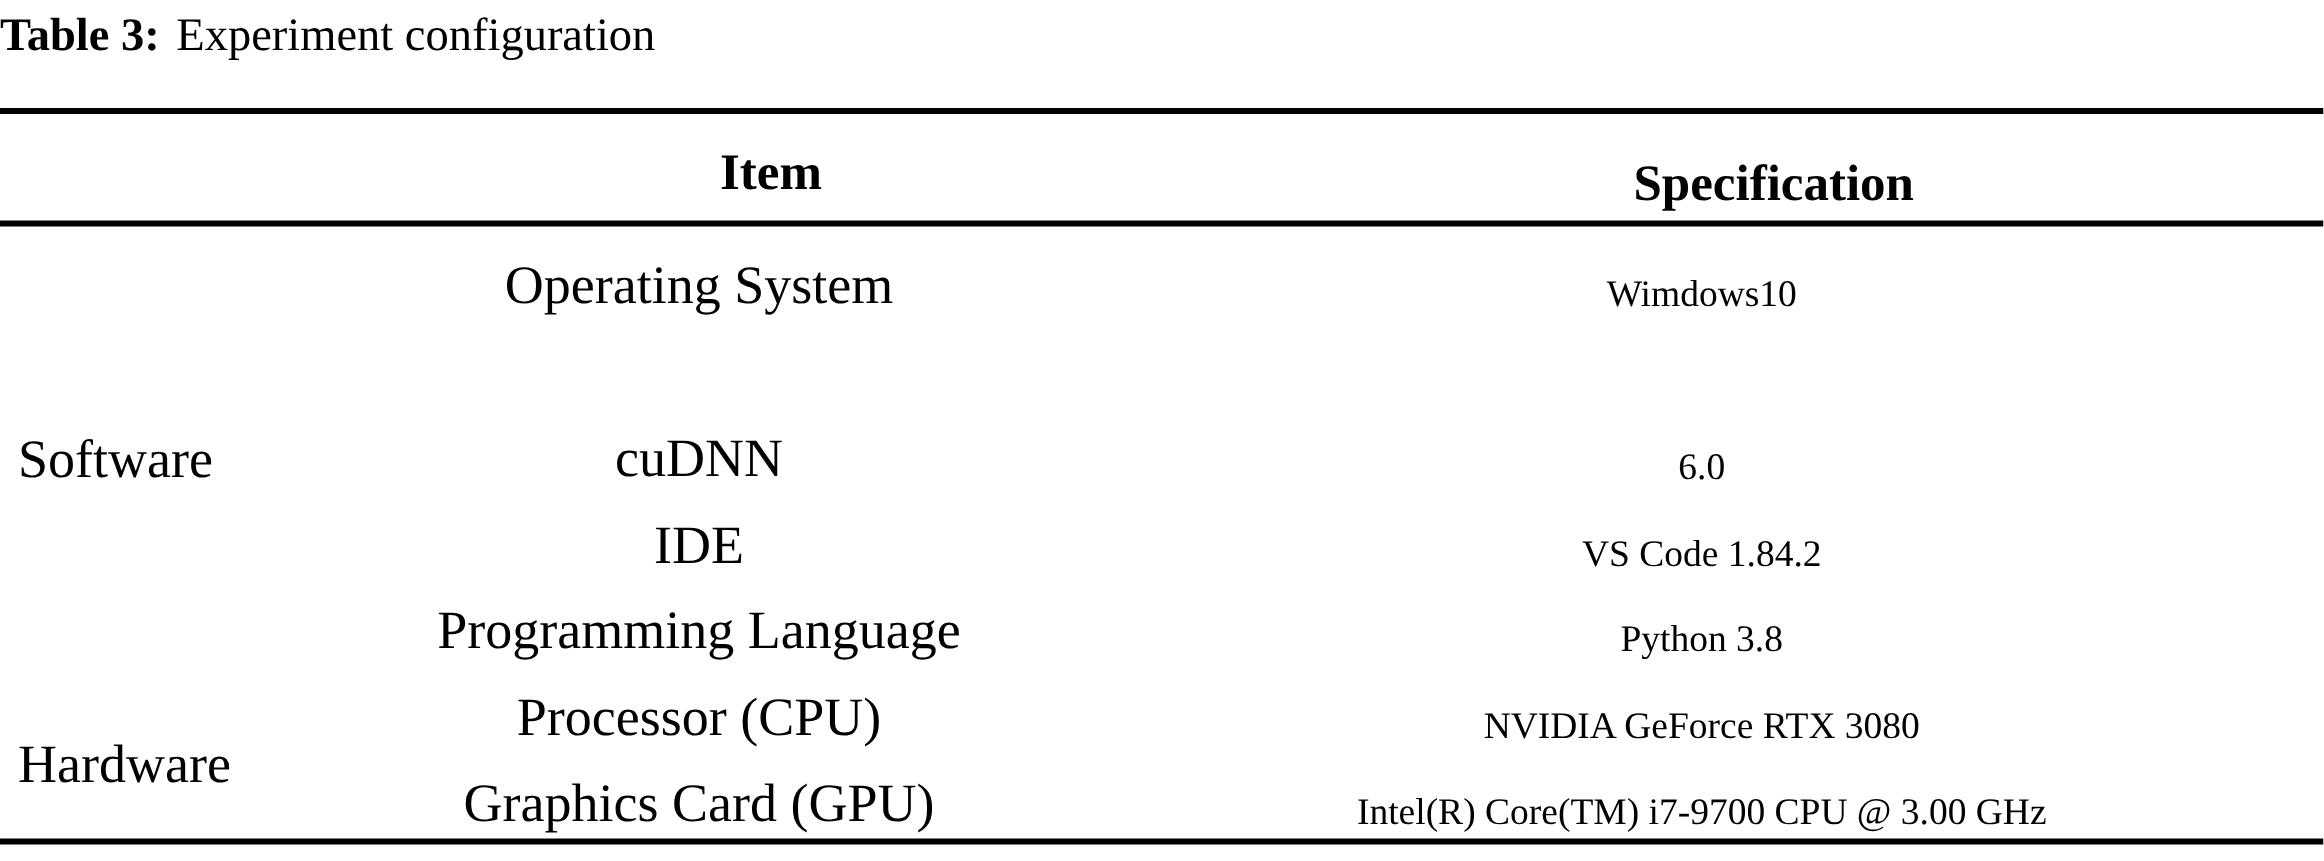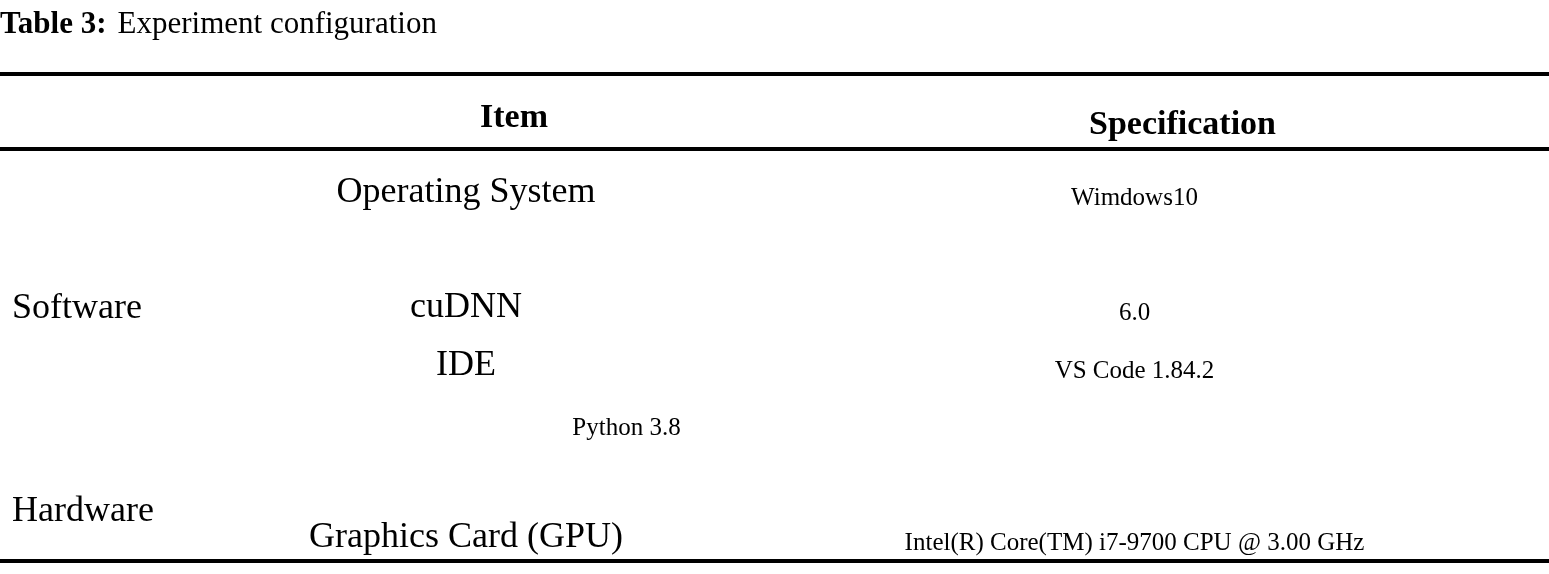--- a/index.html
+++ b/index.html
@@ -165,23 +165,29 @@
     </div>
 
     <div class="row row-3">
       <div class="cell col-group"></div>
       <div class="cell col-item">IDE</div>
       <div class="cell cell-spec col-spec">VS Code 1.84.2</div>
     </div>
 
     <div class="row row-4">
       <div class="cell col-group"></div>
+      <div class="cell col-item">Programming Language</div>
       <div class="cell cell-spec col-spec">Python 3.8</div>
     </div>
 
+    <div class="row row-5">
+      <div class="cell col-group"></div>
+      <div class="cell col-item">Processor (CPU)</div>
+      <div class="cell cell-spec col-spec">NVIDIA GeForce RTX 3080</div>
+    </div>
 
     <div class="row row-6">
       <div class="cell col-group"></div>
       <div class="cell col-item">Graphics Card (GPU)</div>
       <div class="cell cell-spec col-spec">Intel(R) Core(TM) i7-9700 CPU @ 3.00 GHz</div>
     </div>
 
   </div>
 
   <div class="rule rule-bottom"></div>

